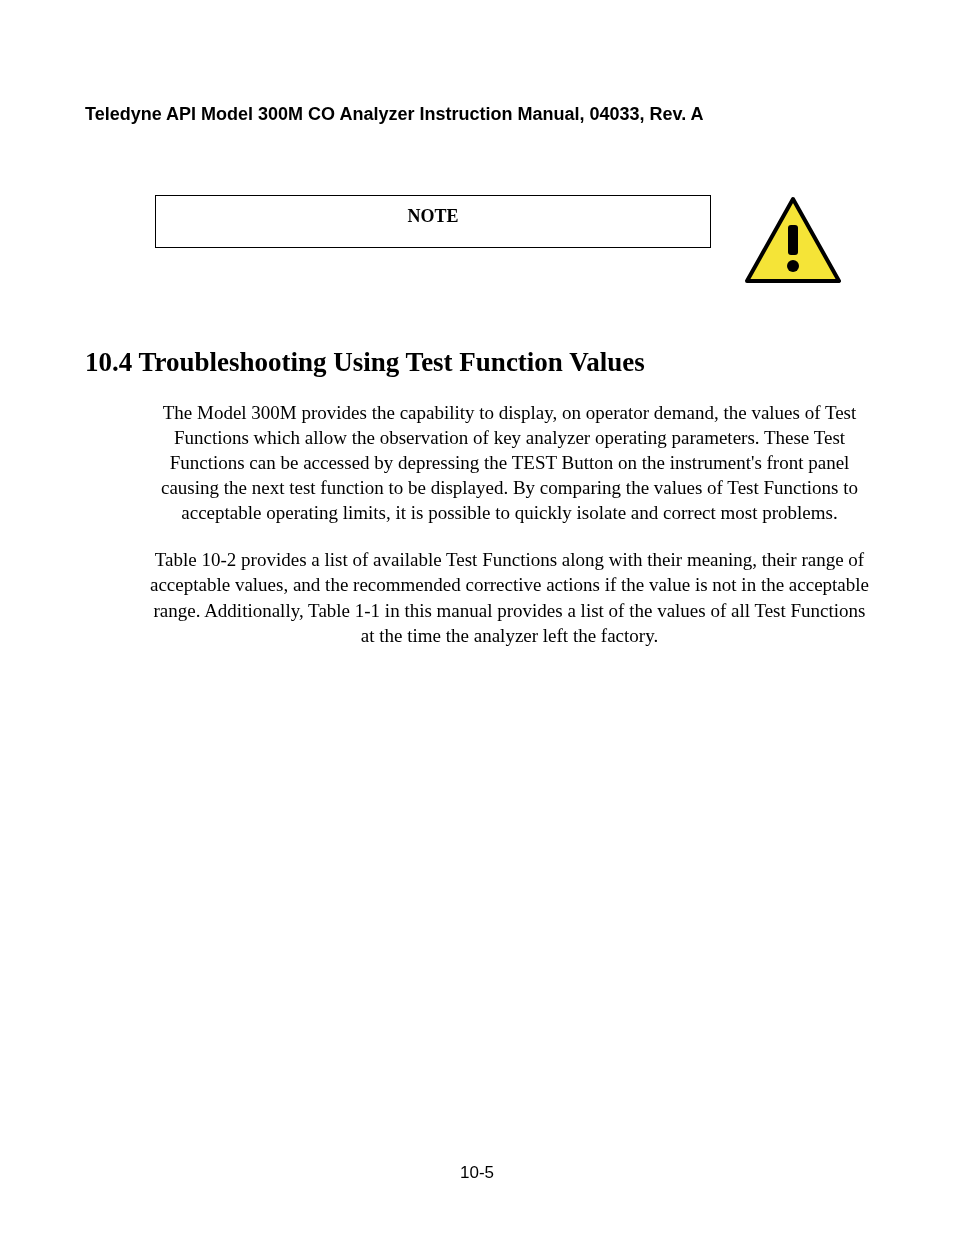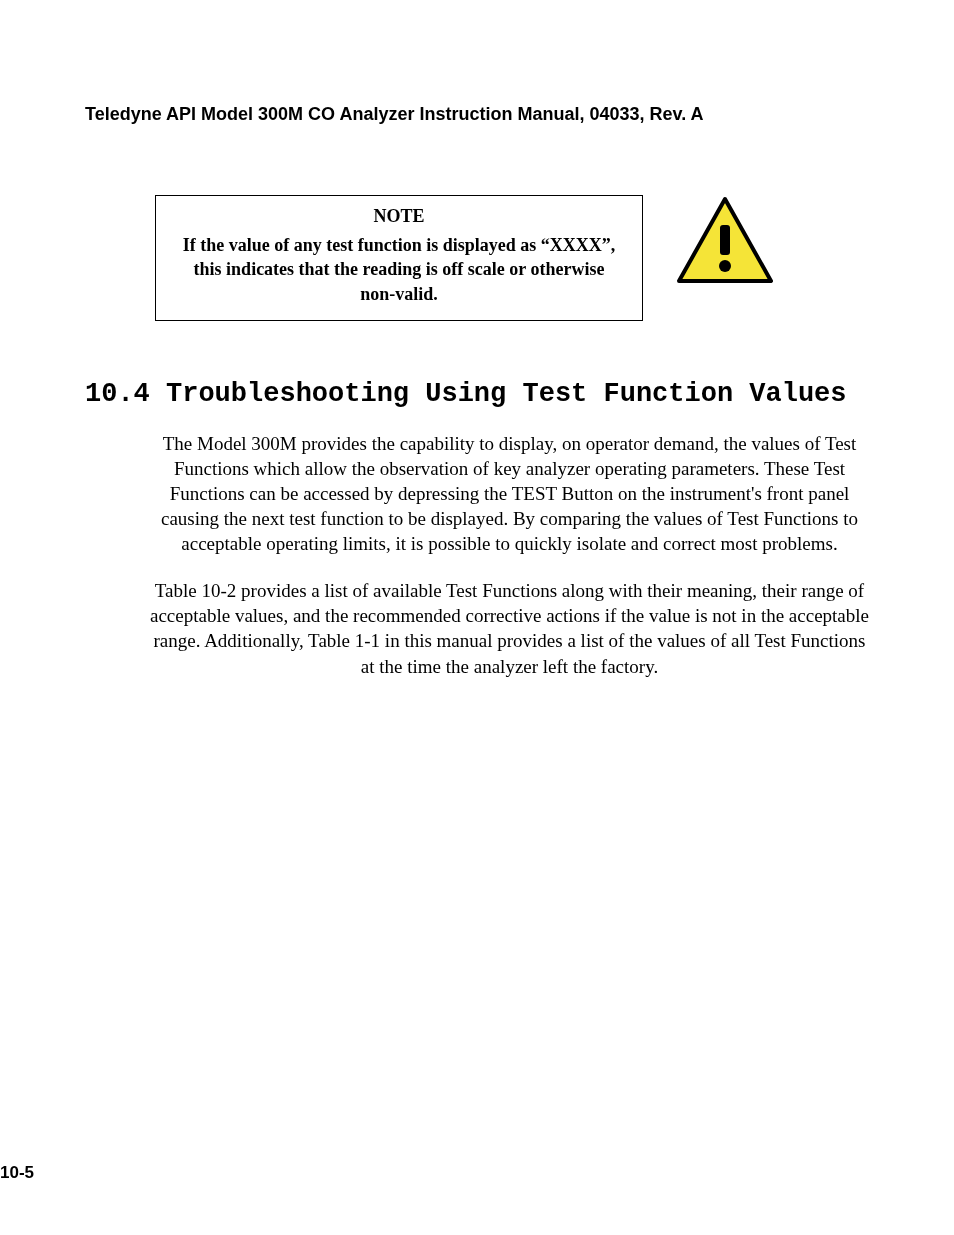--- a/index.html
+++ b/index.html
@@ -19,68 +19,67 @@
   }
   .note-row {
     display: flex;
     align-items: flex-start;
     gap: 32px;
     margin-bottom: 58px;
     padding-left: 70px;
   }
   .note-box {
     border: 1px solid #000;
-    width: 488px;
+    width: 556px;
     padding: 10px 18px 14px 18px;
     text-align: center;
   }
   .note-title {
     font-weight: bold;
     font-size: 18px;
     margin-bottom: 6px;
   }
   .note-body {
     font-weight: bold;
     font-size: 18px;
     line-height: 1.35;
   }
   .warn-icon { flex: 0 0 auto; }
   .section-heading {
-    font-family: Liberation Mono, monospace;
+    font-family: Liberation Serif, serif;
     font-weight: bold;
     font-size: 27px;
     margin-bottom: 22px;
   }
   .body-para {
     font-size: 19px;
     line-height: 1.32;
     margin-left: 60px;
     margin-bottom: 22px;
     text-align: center;
   }
   .page-number {
     position: absolute;
     bottom: 52px;
     left: 0;
     width: 100%;
-    text-align: left;
+    text-align: center;
     font-family: Arial, Helvetica, sans-serif;
-    font-weight: bold;
+    font-weight: normal;
     font-size: 17px;
   }
 </style>
 </head>
 <body>
 
 <div class="page-header">Teledyne API Model 300M CO Analyzer Instruction Manual, 04033, Rev. A</div>
 
 <div class="note-row">
   <div class="note-box">
     <div class="note-title">NOTE</div>
-    <div class="note-body">If the value of any test function is displayed as “XXXX”, this indicates that the reading is off scale or otherwise non-valid.</div>
   </div>
   <div class="warn-icon">
     <svg width="100" height="90" viewBox="0 0 100 90">
       <polygon points="50,4 96,86 4,86" stroke-width="4" stroke-linejoin="round" fill="#f5e437" stroke="#000"></polygon>
       <rect x="45" y="30" width="10" height="30" rx="3" ry="3" fill="#000"></rect>
       <circle cx="50" cy="71" r="6" fill="#000"></circle>
     </svg>
   </div>
 </div>
 

